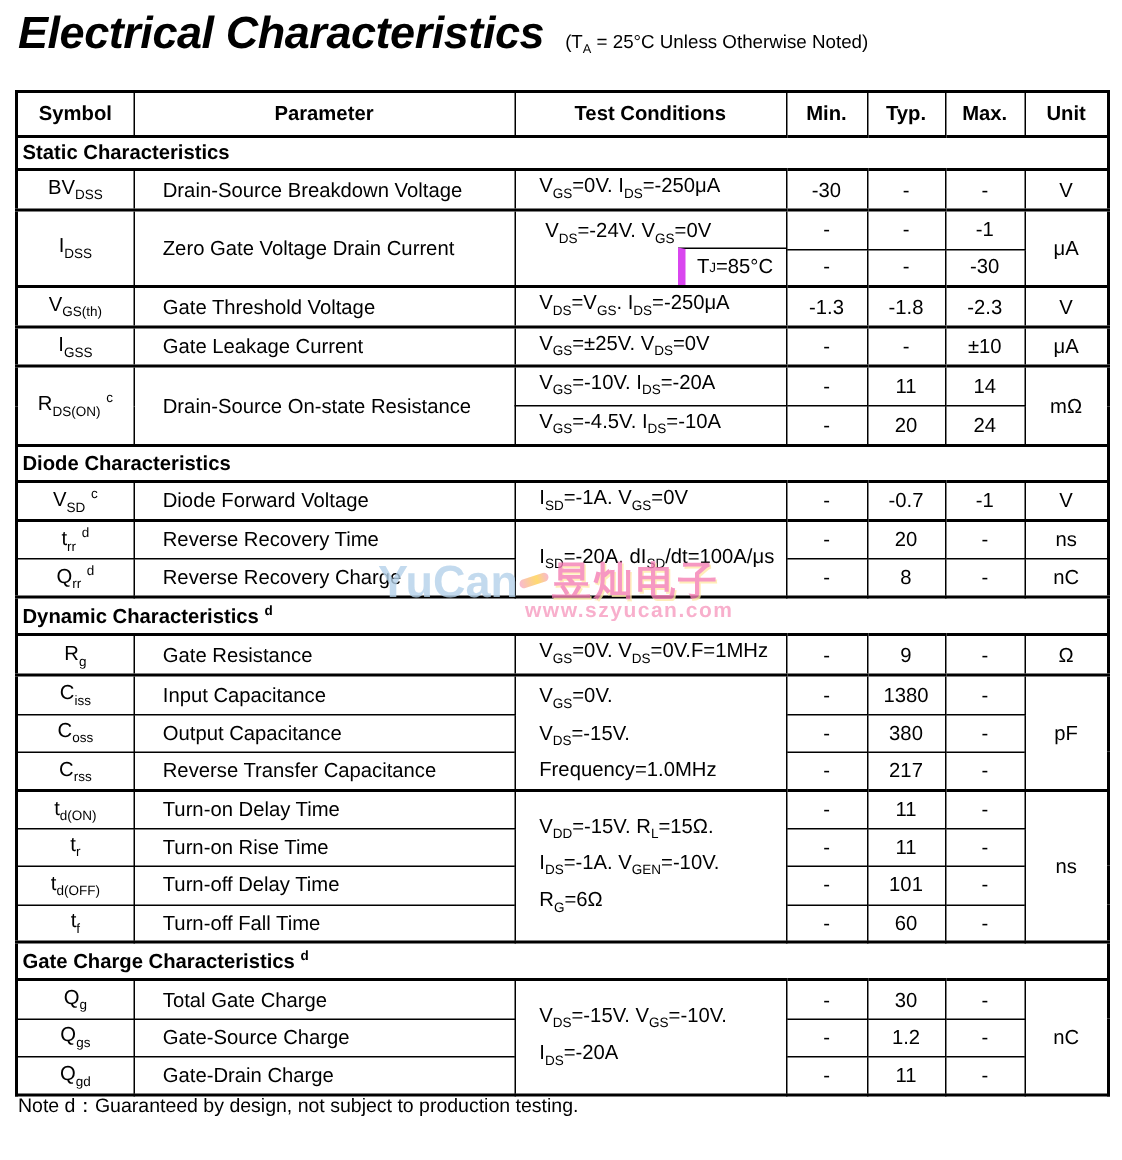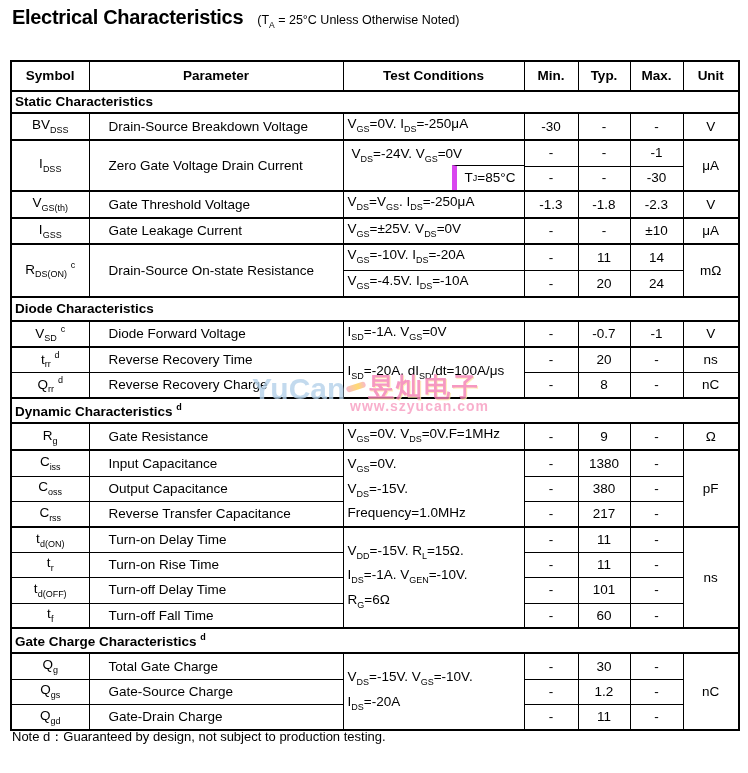--- a/index.html
+++ b/index.html
@@ -2,39 +2,39 @@
 <html><head>
 <meta charset="utf-8">
 <style>
   html,body { margin:0; padding:0; }
   body {
     width:748px; height:773px; position:relative; overflow:hidden;
     background:#ffffff; color:#000;
     font-family:"Liberation Sans", sans-serif;
   }
   .title-row { position:absolute; left:12px; top:6px; display:flex; align-items:baseline; white-space:nowrap; }
-  .page-title { font-size:20px; font-weight:bold; letter-spacing:-0.3px; }
+  .page-title { font-size:30px; font-weight:bold; letter-spacing:-0.3px;font-style:italic; }
   .title-cond { font-size:12.5px; margin-left:14px; }
   .title-cond sub { font-size:8.5px; }
 
   table.ec {
     position:absolute; left:10px; top:60px; width:728px;
     border-collapse:collapse; table-layout:fixed;
     border:2px solid #000;
   }
   .ec th, .ec td {
     border:1px solid #000; padding:0; overflow:hidden;
     font-size:13.5px; text-align:center; vertical-align:middle;
     line-height:1.3;
   }
   .ec thead th { font-weight:bold; height:28px; border-bottom-width:2px; }
   .ec tr.thick td { border-top-width:2px; }
   .ec td.section { text-align:left; font-weight:bold; font-size:13.5px; padding-left:3px; }
   .ec td.cell-parameter { text-align:left; padding-left:19px; }
-  .ec td.cell-cond { text-align:left; padding-left:4px; line-height:20px; }
+  .ec td.cell-cond { text-align:left; padding-left:16px; line-height:20px; }
   .ec sub { font-size:9px; }
   .ec sup { font-size:9px; }
   .ec td.split { position:relative; vertical-align:top; }
   .ec td.split .cond-main { padding:3px 0 0 4px; text-align:left; }
   .ec td.split .tj-box {
     position:absolute; right:0; bottom:0; width:67px; height:24px;
     border-top:1px solid #000; border-left:5px solid #d946ef;
     display:flex; align-items:center; justify-content:center;
   }
 

